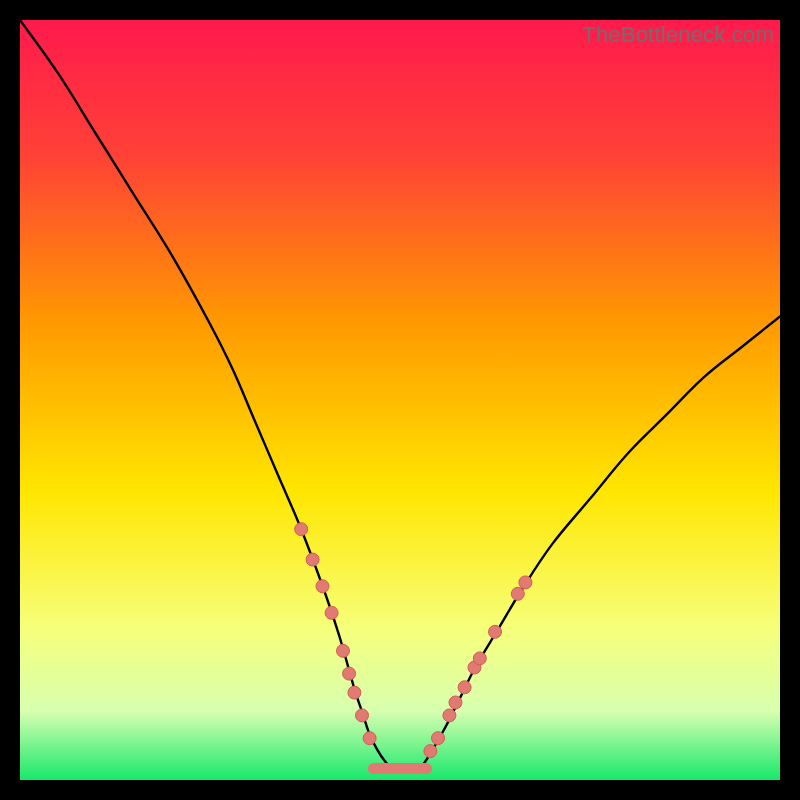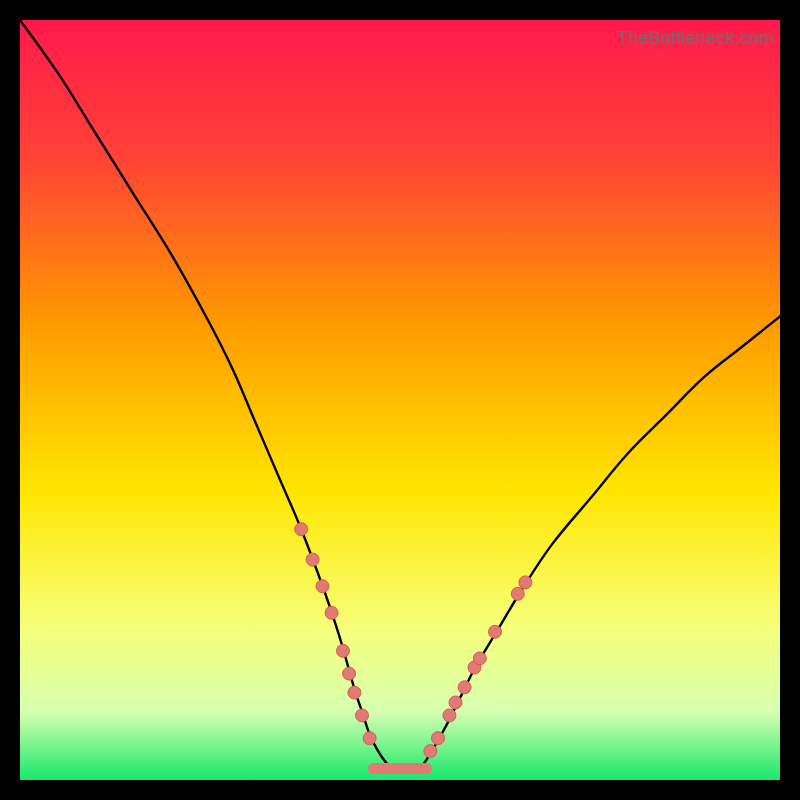--- a/index.html
+++ b/index.html
@@ -21,24 +21,24 @@
   }
   .plot {
     position: absolute;
     left: 0;
     top: 0;
     width: 760px;
     height: 760px;
   }
   .watermark {
     position: absolute;
-    top: 8px;
+    top: 2px;
     right: 6px;
     color: #6f6f6f;
-    font-size: 18px;
+    font-size: 22px;
     font-weight: 500;
     letter-spacing: 0.2px;
     user-select: none;
   }
   svg {
     display: block;
   }
 </style>
 </head>
 <body>

